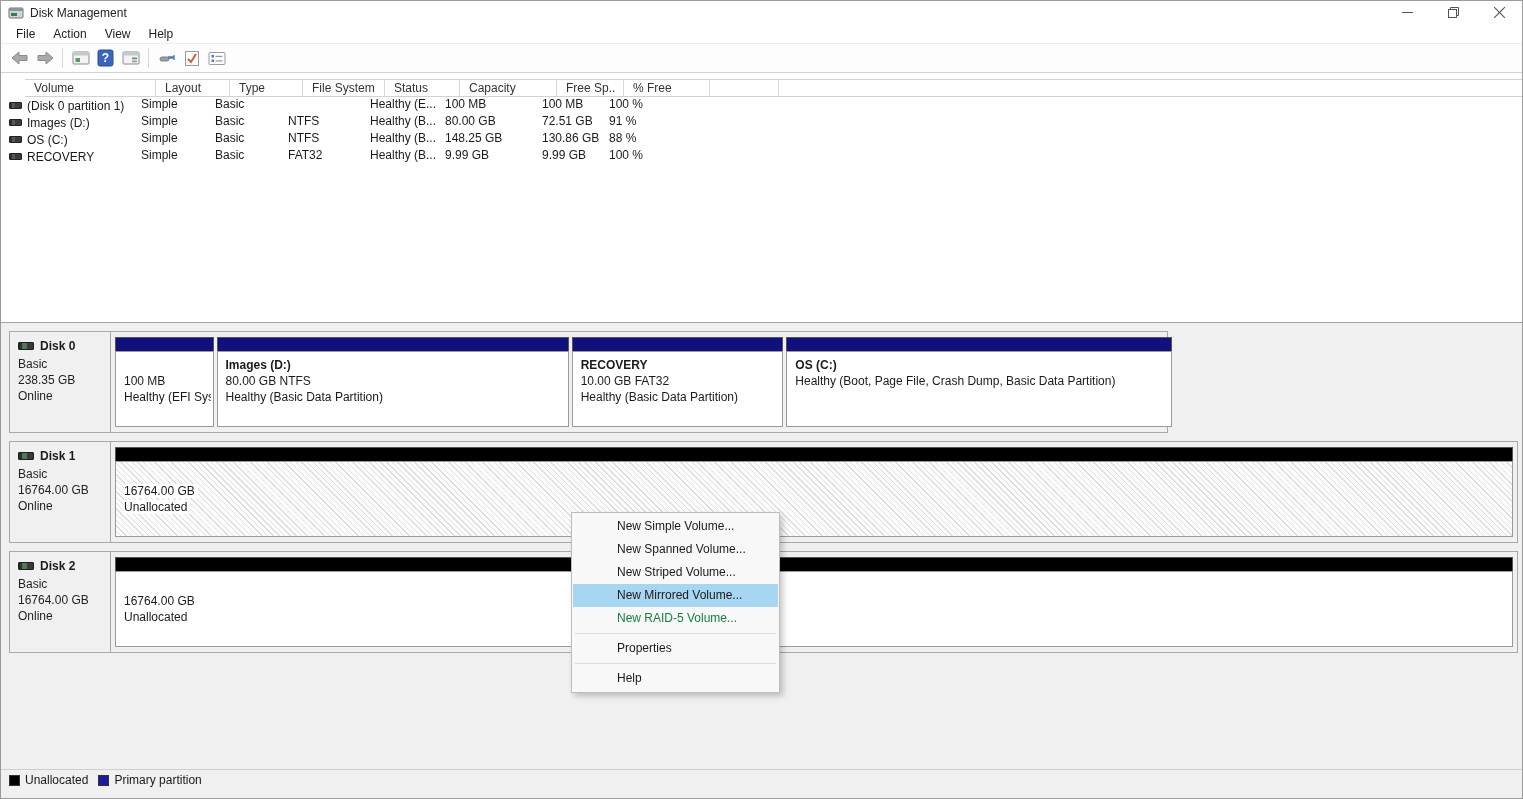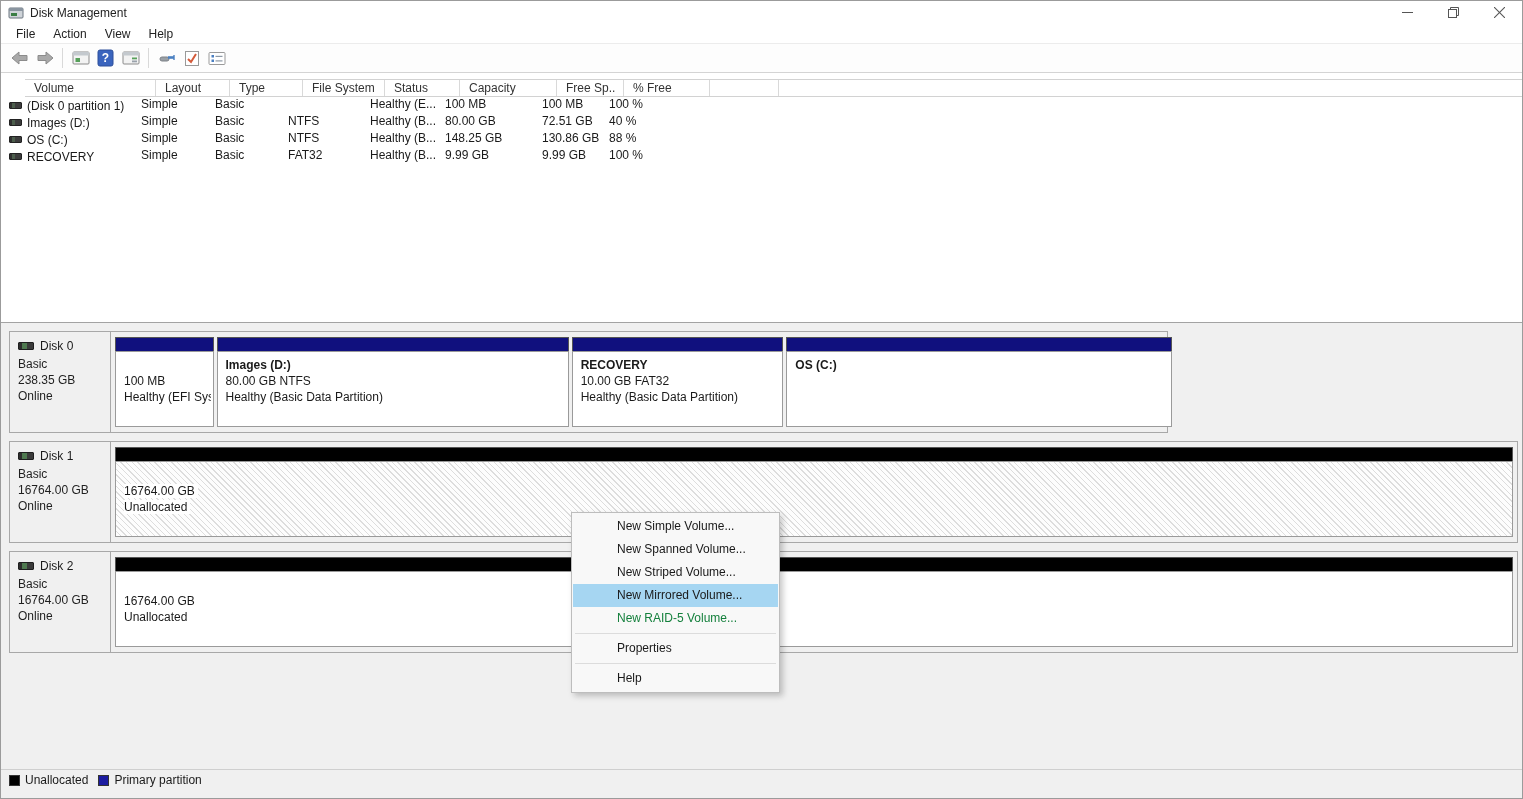--- a/index.html
+++ b/index.html
@@ -39,21 +39,21 @@
   .lv-row { display:flex; height:17px; white-space:nowrap; }
   .lv-cell { padding-left:9px; overflow:hidden; white-space:nowrap; }
   .lv-cell.first { display:flex; align-items:center; padding-left:8px; }
   .vol-icon { width:13px; height:7px; border-radius:1px; margin-right:5px; flex:0 0 13px;
               background:linear-gradient(90deg,#2f2f2f 0 20%,#4c5e4c 20% 45%,#3c3c3c 45%); border:1px solid #222; }
 
   
   .graph-panel { flex:1 1 auto; background:#f0f0f0; padding:8px 0 0 8px; overflow:hidden; }
   .disk-row { display:flex; height:102px; margin-bottom:8px; border:1px solid #a8a8a8; background:#f0f0f0; }
   .disk-head { width:101px; flex:0 0 101px; border-right:1px solid #a8a8a8; padding:7px 4px 4px 8px; background:#f0f0f0; }
-  .disk-title { display:flex; align-items:center; font-weight:normal; margin-bottom:3px; }
+  .disk-title { display:flex; align-items:center; font-weight:bold; margin-bottom:3px; }
   .disk-icon { width:16px; height:8px; border-radius:1px; margin-right:6px;
                background:linear-gradient(90deg,#2d2d2d 0 22%,#4f7a50 22% 55%,#3a3a3a 55%); border:1px solid #1f1f1f; }
   .disk-line { line-height:16px; color:#1f1f1f; }
   .strip { flex:1 1 auto; display:flex; gap:3px; padding:5px 4px 5px 4px; }
   .part { display:flex; flex-direction:column; min-width:0; }
   .part-bar { height:14px; flex:0 0 14px; border:1px solid #555; border-bottom:none; }
   .part-box { flex:1 1 auto; background:#fff; border:1px solid #9a9a9a; padding:5px 2px 2px 8px; overflow:hidden; }
   .part-box.hatched { background:repeating-linear-gradient(45deg,#fdfdfd 0px,#fdfdfd 3px,#dddddd 3px,#dddddd 4px); }
   .part-box.selected { background:#ffffff; }
   .pline { line-height:16px; white-space:nowrap; overflow:hidden; }
@@ -206,21 +206,21 @@
           <div class="lv-cell c0 first">
             <span class="vol-icon"></span>
             <span>Images (D:)</span>
           </div>
           <div class="lv-cell c1">Simple</div>
           <div class="lv-cell c2">Basic</div>
           <div class="lv-cell c3">NTFS</div>
           <div class="lv-cell c4">Healthy (B...</div>
           <div class="lv-cell c5">80.00 GB</div>
           <div class="lv-cell c6">72.51 GB</div>
-          <div class="lv-cell c7">40 %</div>
+          <div class="lv-cell c7">91 %</div>
         </div>
         <div class="lv-row">
           <div class="lv-cell c0 first">
             <span class="vol-icon"></span>
             <span>OS (C:)</span>
           </div>
           <div class="lv-cell c1">Simple</div>
           <div class="lv-cell c2">Basic</div>
           <div class="lv-cell c3">NTFS</div>
           <div class="lv-cell c4">Healthy (B...</div>
@@ -277,20 +277,21 @@
             <div class="part-box">
               <div class="pline bold"><span>RECOVERY</span></div>
               <div class="pline"><span>10.00 GB FAT32</span></div>
               <div class="pline"><span>Healthy (Basic Data Partition)</span></div>
             </div>
           </div>
           <div class="part" style="flex: 0 0 36.8%;">
             <div class="part-bar" style="background: rgb(16, 16, 126);"></div>
             <div class="part-box">
               <div class="pline bold"><span>OS  (C:)</span></div>
+              <div class="pline"><span>Healthy (Boot, Page File, Crash Dump, Basic Data Partition)</span></div>
             </div>
           </div>
         </div>
       </div>
       <div class="disk-row" style="width: 1509px;">
         <div class="disk-head">
           <div class="disk-title">
             <span class="disk-icon"></span>
             <span>Disk 1</span>
           </div>

